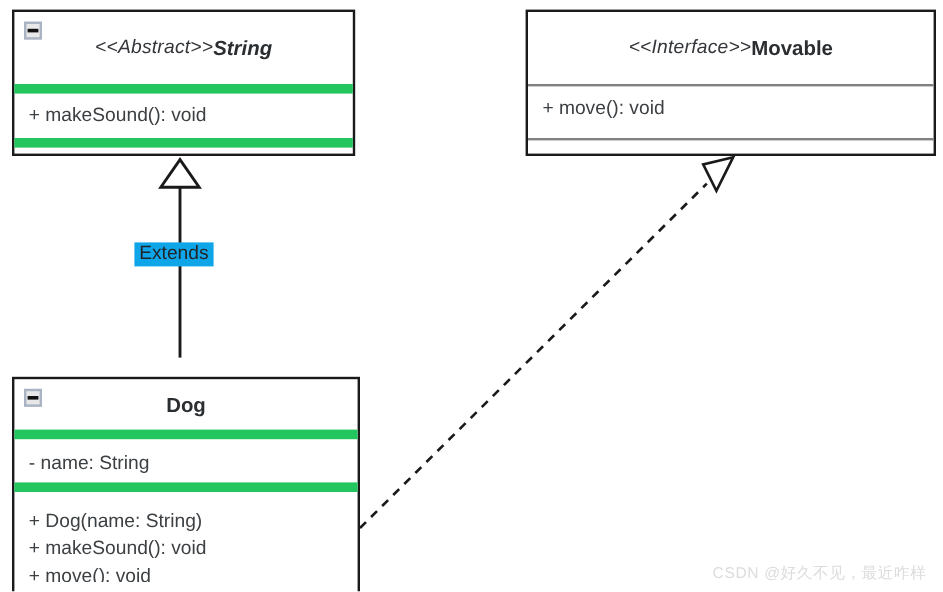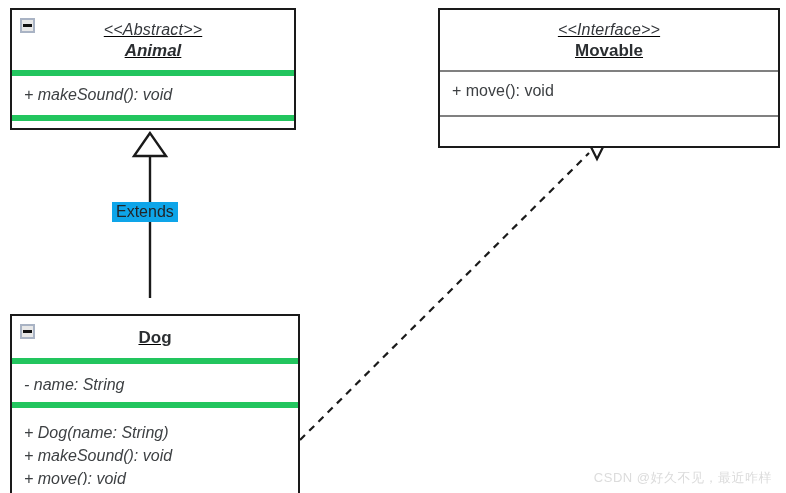--- a/index.html
+++ b/index.html
@@ -24,30 +24,29 @@
     box-sizing: border-box;
     background: #ffffff;
     border: 2px solid #1a1a1a;
     z-index: 3;
   }
   .compartment {
     position: relative;
     box-sizing: border-box;
     overflow: hidden;
   }
-  .sep-black { border-top: 6px solid #22c55e; font-style: italic; }
+  .sep-black { border-top: 8px solid #22c55e; }
   .sep-gray  { border-top: 2px solid #808080; }
 
   .title-area {
     display: flex;
     align-items: center;
     justify-content: center;
-    flex-direction: column;
+    flex-direction: row;
     text-align: left;
-    text-decoration: underline;
   }
   .stereotype {
     font-style: italic;
     font-size: 16px;
     color: #33363a;
     line-height: 20px;
     letter-spacing: .2px;
   }
   .cls-name {
     font-weight: bold;
@@ -143,31 +142,31 @@
   <div class="edge-label" style="left:112px; top:202px;">Extends</div>
 
   <div class="uml-box" id="box-animal" style="left:10px; top:8px; width:286px; height:122px;">
 
     <div class="collapse-icon">
       <i></i>
     </div>
 
     <div class="compartment title-area" style="height:60px;">
       <div class="stereotype">&lt;&lt;Abstract&gt;&gt;</div>
-      <div class="cls-name abstract">Animal</div>
+      <div class="cls-name abstract">String</div>
     </div>
 
     <div class="compartment sep-black member-list" style="height:45px;">
       <div class="member">+ makeSound(): void</div>
     </div>
 
     <div class="compartment sep-black" style="height:11px;"></div>
   </div>
 
-  <div class="uml-box" id="box-movable" style="left:438px; top:8px; width:342px; height:140px;">
+  <div class="uml-box" id="box-movable" style="left:438px; top:8px; width:342px; height:122px;">
 
     <div class="compartment title-area" style="height:60px;">
       <div class="stereotype">&lt;&lt;Interface&gt;&gt;</div>
       <div class="cls-name">Movable</div>
     </div>
 
     <div class="compartment sep-gray member-list" style="height:45px;">
       <div class="member">+ move(): void</div>
     </div>
 

